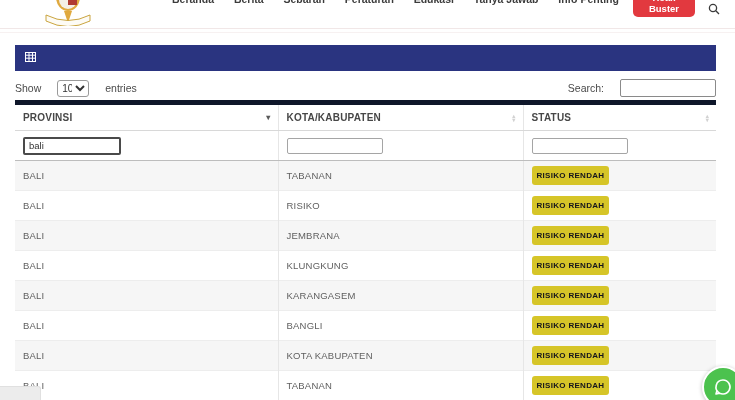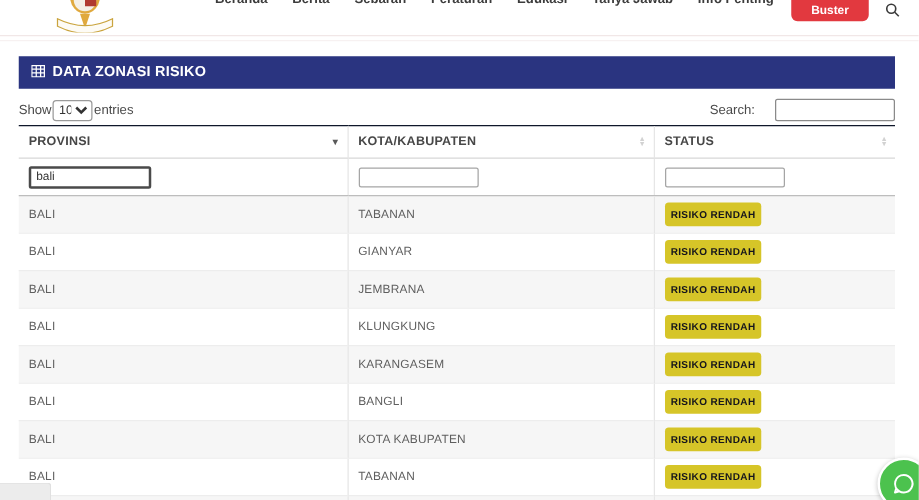--- a/index.html
+++ b/index.html
@@ -29,36 +29,36 @@
   .content{margin-left:15px;width:701px;}
   .panel-header{
     margin-top:16px;height:26px;background:var(--panel_header_bg,#2a3480);
     color:#fff;display:flex;align-items:center;gap:6px;padding-left:10px;
     font-size:11.5px;font-weight:bold;letter-spacing:.2px;
   }
   .controls{
     display:flex;justify-content:space-between;align-items:center;
     margin:8px 0 3px;font-size:10.5px;color:#4a4a4a;
   }
-  .length-control{display:flex;align-items:center;gap:1px;}
+  .length-control{display:flex;align-items:center;gap:16px;}
   .length-control select{
     width:32px;height:17px;font-size:10px;border:1px solid #9a9a9a;border-radius:3px;
     font-family:inherit;color:#333;background:#fff;
   }
   .search-control{display:flex;align-items:center;gap:16px;}
   .search-control input{
     width:86px;height:14px;border:1.5px solid #8a8a8a;border-radius:2px;
     font-family:inherit;font-size:10px;padding:1px 4px;outline:none;
   }
   
   table{width:701px;border-collapse:collapse;table-layout:fixed;}
   col.c1{width:263px;}col.c2{width:245px;}col.c3{width:193px;}
   thead th{
     text-align:left;font-size:10px;font-weight:bold;color:#474747;
-    padding:7px 8px;border-top:1px solid #0f172a;border-bottom:1px solid #d8d8d8;
+    padding:7px 8px;border-top:5px solid #0f172a;border-bottom:1px solid #d8d8d8;
     position:relative;cursor:pointer;letter-spacing:.2px;
   }
   thead th:not(:first-child),
   .filter-row td:not(:first-child),
   tbody td:not(:first-child){border-left:1px solid #e6e6e6;}
   .sort-icon{position:absolute;right:7px;top:50%;transform:translateY(-50%);
     display:flex;flex-direction:column;line-height:4px;font-size:6px;color:#d2d2d2;}
   .sort-icon.active{font-size:8px;color:#5a5a5a;line-height:8px;}
   .filter-row td{padding:4px 8px 5px;border-bottom:1px solid #bdbdbd;}
   .filter-row input{
@@ -129,21 +129,20 @@
   <div class="panel-header">
     <span>
       <svg viewBox="0 0 11 10" width="11" height="10">
         <rect x="0.5" y="0.5" width="10" height="9" fill="none" stroke="#fff"></rect>
         <line x1="0.5" y1="3.2" x2="10.5" y2="3.2" stroke="#fff"></line>
         <line x1="0.5" y1="6.2" x2="10.5" y2="6.2" stroke="#fff"></line>
         <line x1="4" y1="0.5" x2="4" y2="9.5" stroke="#fff"></line>
         <line x1="7.5" y1="0.5" x2="7.5" y2="9.5" stroke="#fff"></line>
       </svg>
     </span>
-    <span>DATA ZONASI RISIKO</span>
   </div>
 
   <div class="controls">
     <div class="length-control">
       <span>Show</span>
       <select>
         <option>10</option>
       </select>
       <span>entries</span>
     </div>
@@ -178,21 +177,21 @@
         </tr>
     </thead>
     <tbody>
         <tr>
           <td>BALI</td>
           <td>TABANAN</td>
           <td><span class="badge">RISIKO RENDAH</span></td>
         </tr>
         <tr>
           <td>BALI</td>
-          <td>GIANYAR</td>
+          <td>RISIKO</td>
           <td><span class="badge">RISIKO RENDAH</span></td>
         </tr>
         <tr>
           <td>BALI</td>
           <td>JEMBRANA</td>
           <td><span class="badge">RISIKO RENDAH</span></td>
         </tr>
         <tr>
           <td>BALI</td>
           <td>KLUNGKUNG</td>

